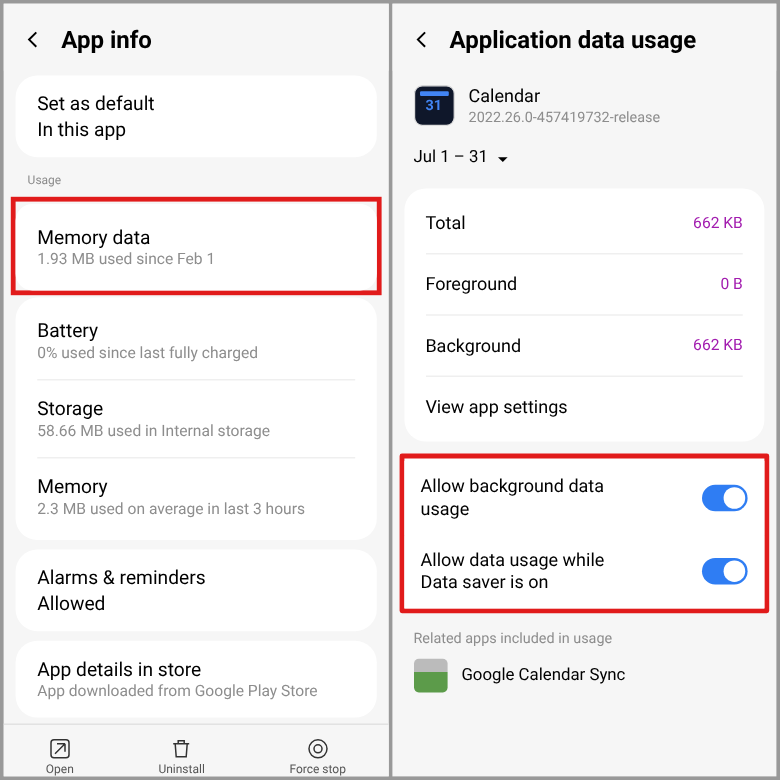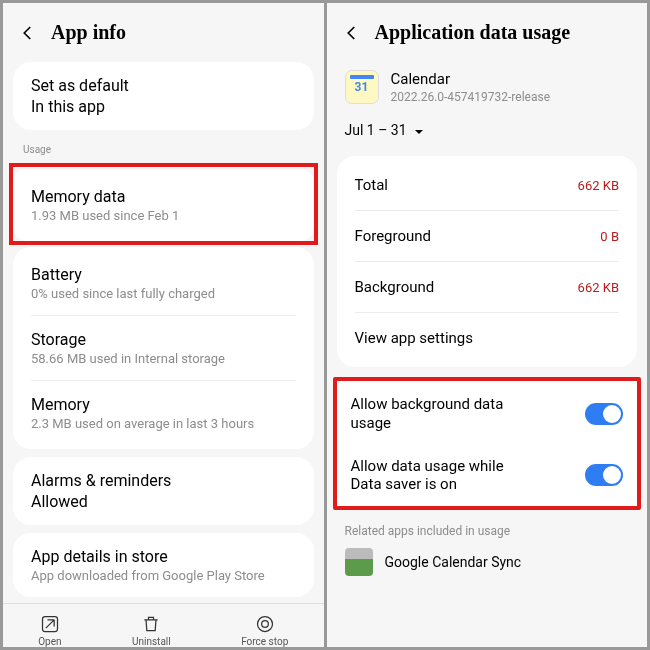--- a/index.html
+++ b/index.html
@@ -17,21 +17,20 @@
       background: #f6f6f6;
       display: flex;
       flex-direction: column;
       overflow: hidden;
     }
     .header {
       display: flex;
       align-items: center;
       padding: 18px 16px 14px;
       background: #f6f6f6;
-      font-family: Liberation Serif, serif;
     }
     .back-icon {
       width: 18px;
       height: 18px;
       margin-right: 14px;
       stroke: #000;
       stroke-width: 2.2;
       fill: none;
     }
     .header-title {
@@ -104,21 +103,21 @@
     .app-info-row {
       display: flex;
       align-items: center;
       padding: 12px 18px 6px;
     }
     .cal-icon {
       width: 34px;
       height: 34px;
       border-radius: 7px;
       border: 1px solid #ddd;
-      background: #fef9c3;
+      background: #0f172a;
       margin-right: 12px;
       display: flex;
       align-items: center;
       justify-content: center;
       flex-direction: column;
       font-size: 12px;
       font-weight: 700;
       color: #4285f4;
       position: relative;
     }
@@ -144,21 +143,21 @@
       fill: #000;
       margin-left: 6px;
     }
     .row {
       display: flex;
       justify-content: space-between;
       align-items: center;
       padding: 16px 18px;
     }
     .row .label { font-size: 15px; color: #000; }
-    .row .value { font-size: 13px; color: #b91c1c; }
+    .row .value { font-size: 13px; color: #a21caf; }
     .toggle-row {
       display: flex;
       justify-content: space-between;
       align-items: center;
       padding: 12px 14px;
       background: #fff;
       gap: 48px;
     }
     .toggle-row .label {
       font-size: 15px;

